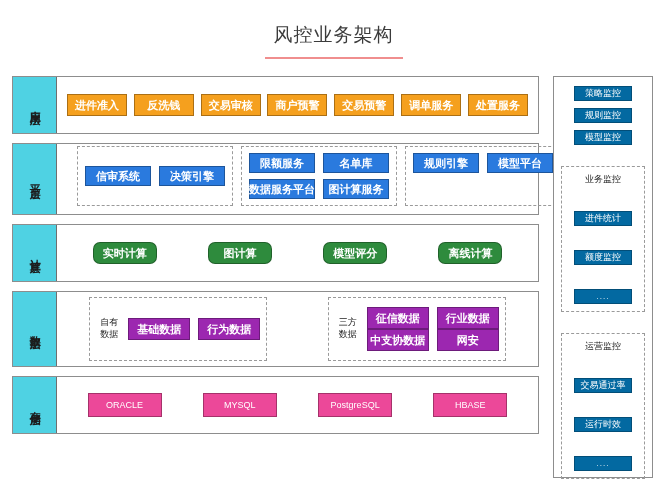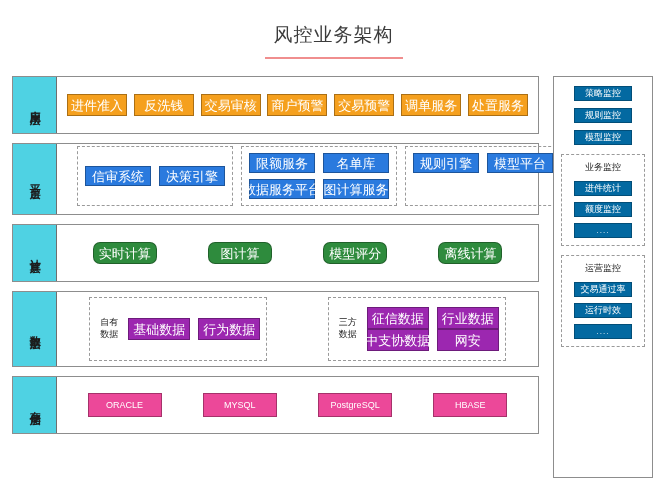--- a/index.html
+++ b/index.html
@@ -52,21 +52,21 @@
     letter-spacing: 2px;
   }
   .layer-body {
     flex: 1; display: flex; align-items: center;
     padding: 8px 10px;
   }
 
   
   .node {
     display: flex; align-items: center; justify-content: center;
-    color: #ffffff; font-size: 13px; font-weight: normal;
+    color: #ffffff; font-size: 11px; font-weight: bold;
     text-align: center; line-height: 1;
     border: 1px solid rgba(0,0,0,0.30);
     white-space: nowrap;
   }
 
   
   .layer-app .layer-body { height: 56px; justify-content: space-between; }
   .node-orange { background: #f5a01e; width: 60px; height: 22px; }
 
   
@@ -119,22 +119,22 @@
     background: #0369a1; width: 58px; height: 15px;
     color:#fff; font-size: 9px; font-weight: normal;
     display:flex; align-items:center; justify-content:center;
     border: 1px solid rgba(0,0,0,0.25);
     white-space: nowrap;
   }
   .mongroup {
     border: 1.4px dashed #9a9a9a;
     width: 84px;
     padding: 6px 4px 7px;
-    display: flex; flex-direction: column; align-items: center; gap: 6px;
-    margin-top: 2px;
+    display: flex; flex-direction: column; align-items: center; gap: 24px;
+    margin-top: 14px;
   }
   .mongroup-title { font-size: 9px; color: #222; margin-bottom: 1px; }
   .dots { letter-spacing: 1px; font-size: 8px; }
 </style>
 </head>
 <body>
 
 <div class="page">
 
   <div class="title-wrap">

